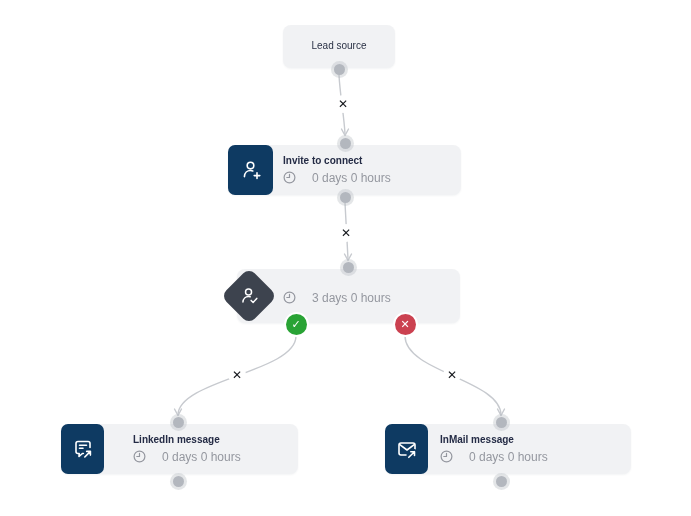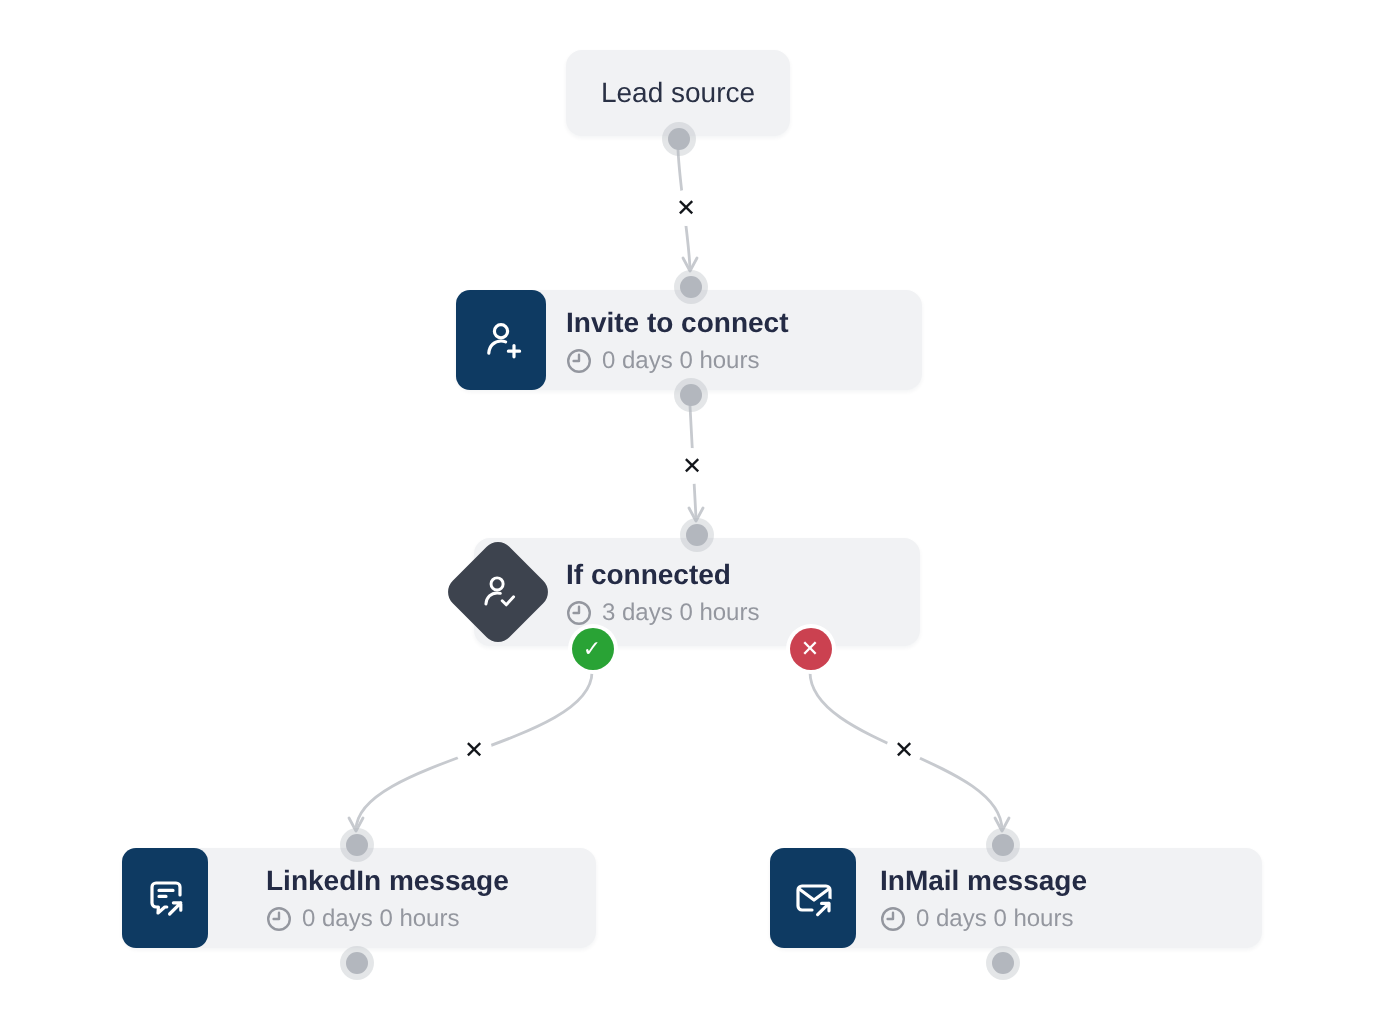--- a/index.html
+++ b/index.html
@@ -14,25 +14,25 @@
     --danger-red:#cb4150;
     --x-color:#12151a;
   }
   html,body{margin:0;padding:0;background:#ffffff;}
   body{font-family:"Liberation Sans","DejaVu Sans",sans-serif;}
   #canvas{position:relative;width:691px;height:516px;background:#ffffff;overflow:hidden;}
 
   .node{position:absolute;background:var(--node-bg);border-radius:8px;box-sizing:border-box;
         display:flex;flex-direction:column;justify-content:center;cursor:pointer;
         box-shadow:0 1px 2px rgba(20,30,60,.05);z-index:1;}
-  .node .title{font-size:14px;font-weight:700;color:var(--title-text);line-height:1.25;}
+  .node .title{font-size:10px;font-weight:700;color:var(--title-text);line-height:1.25;}
   .lead-node{align-items:center;flex-direction:row;justify-content:center;}
   .lead-node .title{font-weight:500;color:#2a3145;}
 
-  .delay-row{display:flex;align-items:center;gap:5px;margin-top:3px;}
+  .delay-row{display:flex;align-items:center;gap:16px;margin-top:3px;}
   .delay-row .delay-text{font-size:12px;color:var(--delay-text);}
 
   .icon-box{position:absolute;left:0;top:0;bottom:0;background:var(--accent-navy);
             border-radius:7px;display:flex;align-items:center;justify-content:center;}
 
   .diamond{position:absolute;width:40px;height:40px;background:var(--diamond-slate);
            border-radius:8px;transform:rotate(45deg);z-index:2;
            display:flex;align-items:center;justify-content:center;cursor:pointer;}
   .diamond svg{transform:rotate(-45deg);}
 
@@ -72,21 +72,20 @@
     <div class="delay-row">
       <svg width="13" height="13" viewBox="0 0 13 13" fill="none" stroke="#94979f" stroke-width="1.2" stroke-linecap="round">
         <circle cx="6.5" cy="6.5" r="5.4"></circle>
           <path d="M6.5,3.4 V6.5 M6.5,6.5 H3.8"></path>
       </svg>
       <span class="delay-text">0 days 0 hours</span>
     </div>
   </div>
 
   <div class="node" style="left:237px;top:269px;width:223px;height:54px;padding-left:46px;border-radius:8px;">
-    <div class="title">If connected</div>
     <div class="delay-row">
       <svg width="13" height="13" viewBox="0 0 13 13" fill="none" stroke="#94979f" stroke-width="1.2" stroke-linecap="round">
         <circle cx="6.5" cy="6.5" r="5.4"></circle>
           <path d="M6.5,3.4 V6.5 M6.5,6.5 H3.8"></path>
       </svg>
       <span class="delay-text">3 days 0 hours</span>
     </div>
   </div>
   <div class="diamond" style="left:229px;top:276px;">
     <svg width="22" height="22" viewBox="0 0 24 24" fill="none" stroke="#ffffff" stroke-width="1.6" stroke-linecap="round" stroke-linejoin="round">

